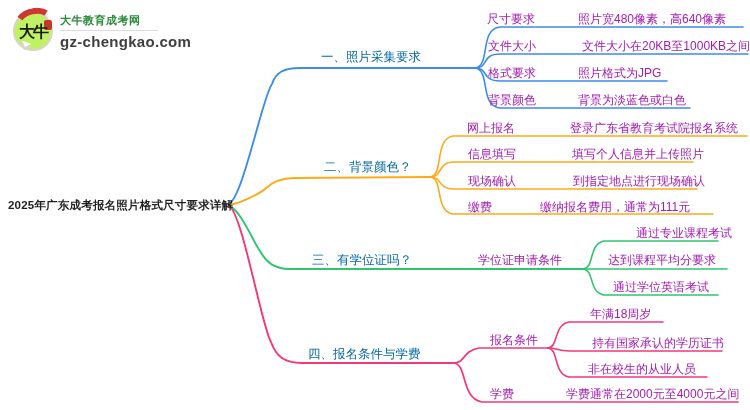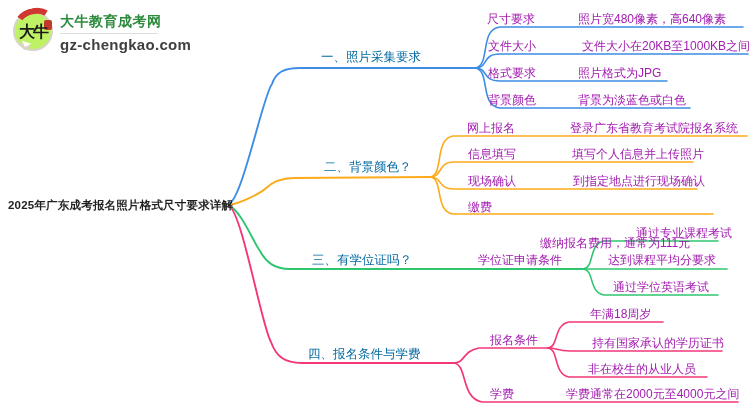--- a/index.html
+++ b/index.html
@@ -41,21 +41,21 @@
     position:absolute;left:3px;bottom:-7px;width:0;height:0;
     border:6px solid transparent;border-top-color:#d9d4c9;
     transform:rotate(18deg);
   }
   .badge .tail-in{
     position:absolute;left:5px;bottom:-3px;width:0;height:0;
     border:5px solid transparent;border-top-color:#ffffff;
     transform:rotate(18deg);
   }
   .logo-text{padding-top:2px;}
-  .logo-title{color:#2e8b3e;font-weight:bold;font-size:14px;letter-spacing:0.5px;}
+  .logo-title{color:#2e8b3e;font-weight:bold;font-size:11px;letter-spacing:0.5px;}
   .logo-divider{height:1px;background:#dcdcdc;margin:2px 0 2px 0;width:98px;}
   .logo-url{color:#404040;font-weight:bold;font-size:15px;letter-spacing:0.3px;}
 </style>
 </head>
 <body>
 
 <div class="stage">
 
   <svg width="750" height="410" viewBox="0 0 750 410" fill="none" stroke-linecap="round" stroke-linejoin="round">
 
@@ -120,21 +120,21 @@
   <div class="n" style="left:578px;top:93px;">背景为淡蓝色或白色</div>
 
   <div class="n main-lbl" style="left:324px;top:160px;">二、背景颜色？</div>
   <div class="n" style="left:467px;top:121px;">网上报名</div>
   <div class="n" style="left:570px;top:121px;">登录广东省教育考试院报名系统</div>
   <div class="n" style="left:468px;top:147px;">信息填写</div>
   <div class="n" style="left:572px;top:147px;">填写个人信息并上传照片</div>
   <div class="n" style="left:468px;top:174px;">现场确认</div>
   <div class="n" style="left:573px;top:174px;">到指定地点进行现场确认</div>
   <div class="n" style="left:468px;top:200px;">缴费</div>
-  <div class="n" style="left:540px;top:200px;margin-top:36px;">缴纳报名费用，通常为111元</div>
+  <div class="n" style="left:540px;top:200px;">缴纳报名费用，通常为111元</div>
 
   <div class="n main-lbl" style="left:312px;top:253px;">三、有学位证吗？</div>
   <div class="n" style="left:478px;top:253px;">学位证申请条件</div>
   <div class="n" style="left:636px;top:226px;">通过专业课程考试</div>
   <div class="n" style="left:608px;top:253px;">达到课程平均分要求</div>
   <div class="n" style="left:613px;top:280px;">通过学位英语考试</div>
 
   <div class="n main-lbl" style="left:308px;top:347px;">四、报名条件与学费</div>
   <div class="n" style="left:490px;top:333px;">报名条件</div>
   <div class="n" style="left:590px;top:307px;">年满18周岁</div>

